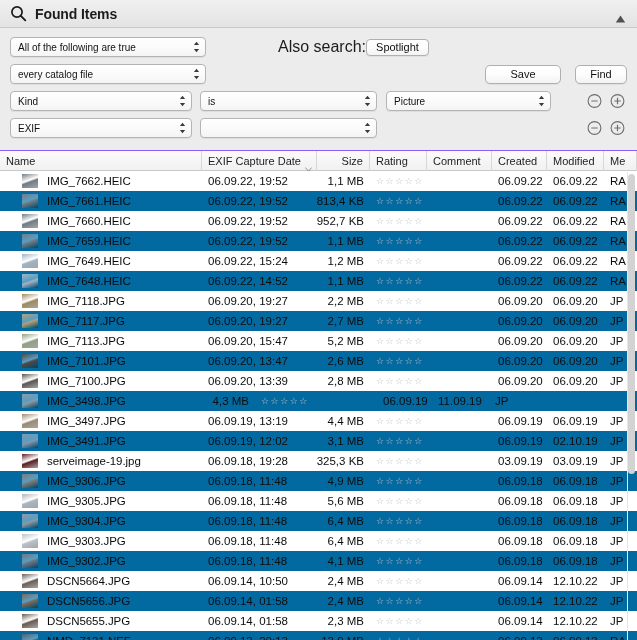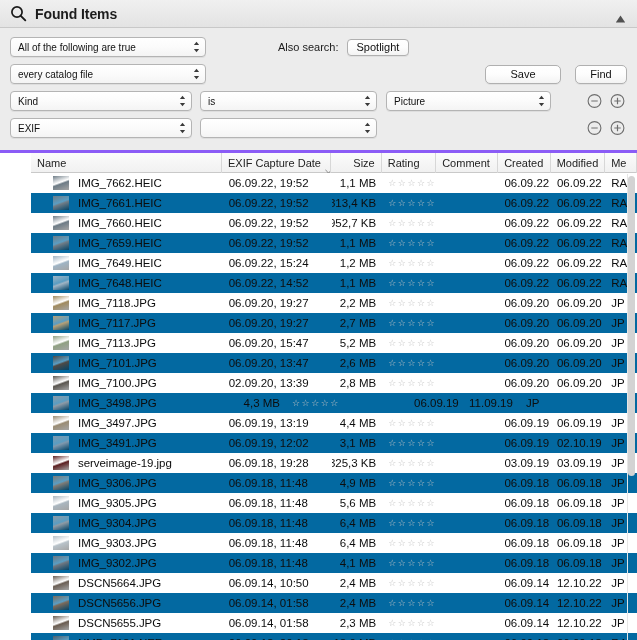--- a/index.html
+++ b/index.html
@@ -72,21 +72,21 @@
   .pop-kind  { width: 182px; }
   .pop-is    { width: 177px; margin-left: 8px; }
   .pop-pic   { width: 165px; margin-left: 9px; }
   .pop-exif  { width: 182px; }
   .pop-date  { width: 177px; margin-left: 8px; }
 
   .also-wrap {
     position: absolute; left: 268px; top: 0;
     display: flex; align-items: center; height: 22px;
   }
-  .also-label { font-size: 11px; color: #1b1b1b; margin-right: 8px; }
+  .also-label { font-size: 16px; color: #1b1b1b; }
 
   .btn {
     background: linear-gradient(to bottom, #ffffff 0%, #fdfdfd 48%, #f3f3f3 100%);
     border: 1px solid #b0b0b0;
     border-radius: 4px;
     font-size: 11px; color: #111;
     height: 18px; line-height: 16px;
     padding: 0 9px;
     text-align: center;
     box-shadow: 0 1px 0 rgba(0,0,0,0.05);
@@ -106,24 +106,23 @@
     position: absolute; right: 2px; top: 50%;
     transform: translateY(-50%);
     display: flex; align-items: center; gap: 8px;
   }
   .pm-icon { width: 15px; height: 15px; display: block; }
 
   
   .table-wrap {
     flex: 1;
     background: #fff;
-    border-top: 3px solid #8b5cf6;
+    border-top: 1px solid #8b5cf6;
     position: relative;
     overflow: hidden;
-    padding-left: 31px;
   }
   .thead {
     height: 20px;
     background: linear-gradient(to bottom, #fbfbfb 0%, #f1f1f1 100%);
     border-bottom: 1px solid #c9c9c9;
     display: flex; align-items: center;
     font-size: 11px; color: #232323;
     position: relative;
   }
   .thead .th {
@@ -563,21 +562,21 @@
           <div class="cell w-comment"></div>
           <div class="cell w-created">06.09.20</div>
           <div class="cell w-modified">06.09.20</div>
           <div class="cell w-media">JP</div>
         </div>
         <div class="row odd">
           <div class="cell c-name w-name">
             <span class="thumb" style="background: linear-gradient(160deg, rgb(90, 86, 80) 0%, rgba(255, 255, 255, 0.35) 45%, rgb(90, 86, 80) 55%, rgba(0, 0, 0, 0.35) 100%);"></span>
             <span class="fname">IMG_7100.JPG</span>
           </div>
-          <div class="cell w-exif">02.09.20, 13:39</div>
+          <div class="cell w-exif">06.09.20, 13:39</div>
           <div class="cell w-size right">2,8 MB</div>
           <div class="cell w-rating">
             <span class="stars">
               <span>☆</span>
               <span>☆</span>
               <span>☆</span>
               <span>☆</span>
               <span>☆</span>
             </span>
           </div>

